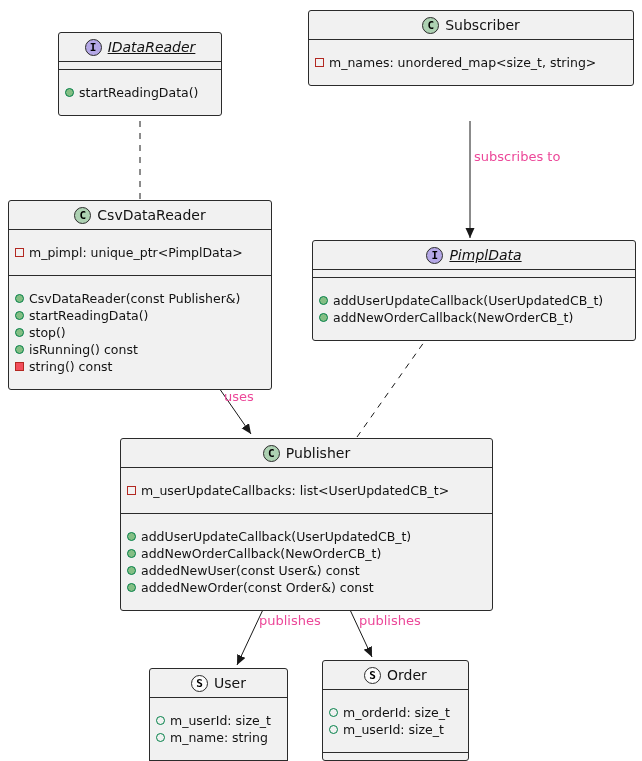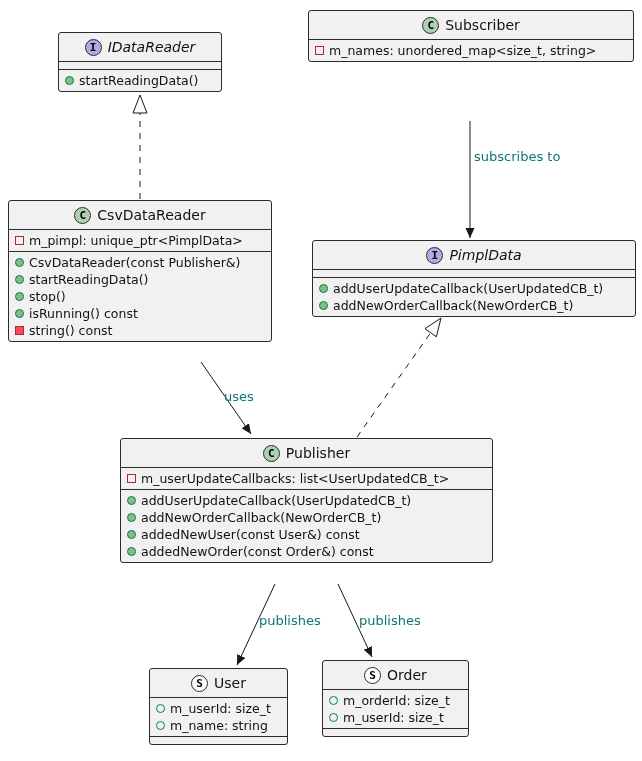--- a/index.html
+++ b/index.html
@@ -10,43 +10,43 @@
   .edges-svg { position:absolute; left:0; top:0; width:642px; height:761px; }
 
   .uml-box {
     position:absolute; box-sizing:border-box;
     background:#F1F1F1; border:1px solid #2b2b2b; border-radius:3px;
   }
   .box-title {
     height:28px; box-sizing:border-box; display:flex; align-items:center;
     justify-content:center; gap:6px; font-size:14px; padding:0 8px; white-space:nowrap;
   }
-  .box-title.italic .title-text { font-style:italic; }
+  .box-title.italic .title-text { font-style:italic;text-decoration:underline; }
   .spot {
     width:17px; height:17px; border-radius:50%; box-sizing:border-box;
     border:1px solid #2b2b2b; display:flex; align-items:center; justify-content:center;
     font-family:"DejaVu Sans Mono", monospace; font-weight:bold; font-size:11px; color:#000;
     flex:0 0 auto;
   }
   .spot-class     { background:#ADD1B2; }
   .spot-interface { background:#B4A7E6; }
   .spot-struct    { background:#FDFDFD; }
 
-  .sec { border-top:1px solid #2b2b2b; padding:2px 6px; }
+  .sec { border-top:1px solid #2b2b2b; padding:14px 6px; }
   .sec-empty { border-top:1px solid #2b2b2b; height:7px; padding:0; }
 
   .member { display:flex; align-items:center; gap:5px; line-height:17px;
             font-size:12.5px; white-space:nowrap; }
   .vis { width:7px; height:7px; box-sizing:content-box; flex:0 0 auto; }
   .vis-public-method  { background:#84BE84; border:1px solid #038048; border-radius:50%; }
   .vis-private-method { background:#F24D5C; border:1px solid #B32821; }
   .vis-private-field  { background:transparent; border:1px solid #B32821; }
   .vis-public-field   { background:transparent; border:1px solid #038048; border-radius:50%; }
 
-  .edge-label { position:absolute; font-size:13px; color:#0f766e; white-space:nowrap; }
+  .edge-label { position:absolute; font-size:13px; color:#ec4899; white-space:nowrap; }
 </style>
 </head>
 <body>
 
 <div class="canvas">
 
   <svg class="edges-svg" viewBox="0 0 642 761" xmlns="http://www.w3.org/2000/svg">
     <defs>
       <marker id="arrowhead" markerUnits="userSpaceOnUse" markerWidth="12" markerHeight="10" refX="10" refY="4.5" orient="auto">
         <path d="M0,0 L10,4.5 L0,9 Z" fill="#181818"></path>

